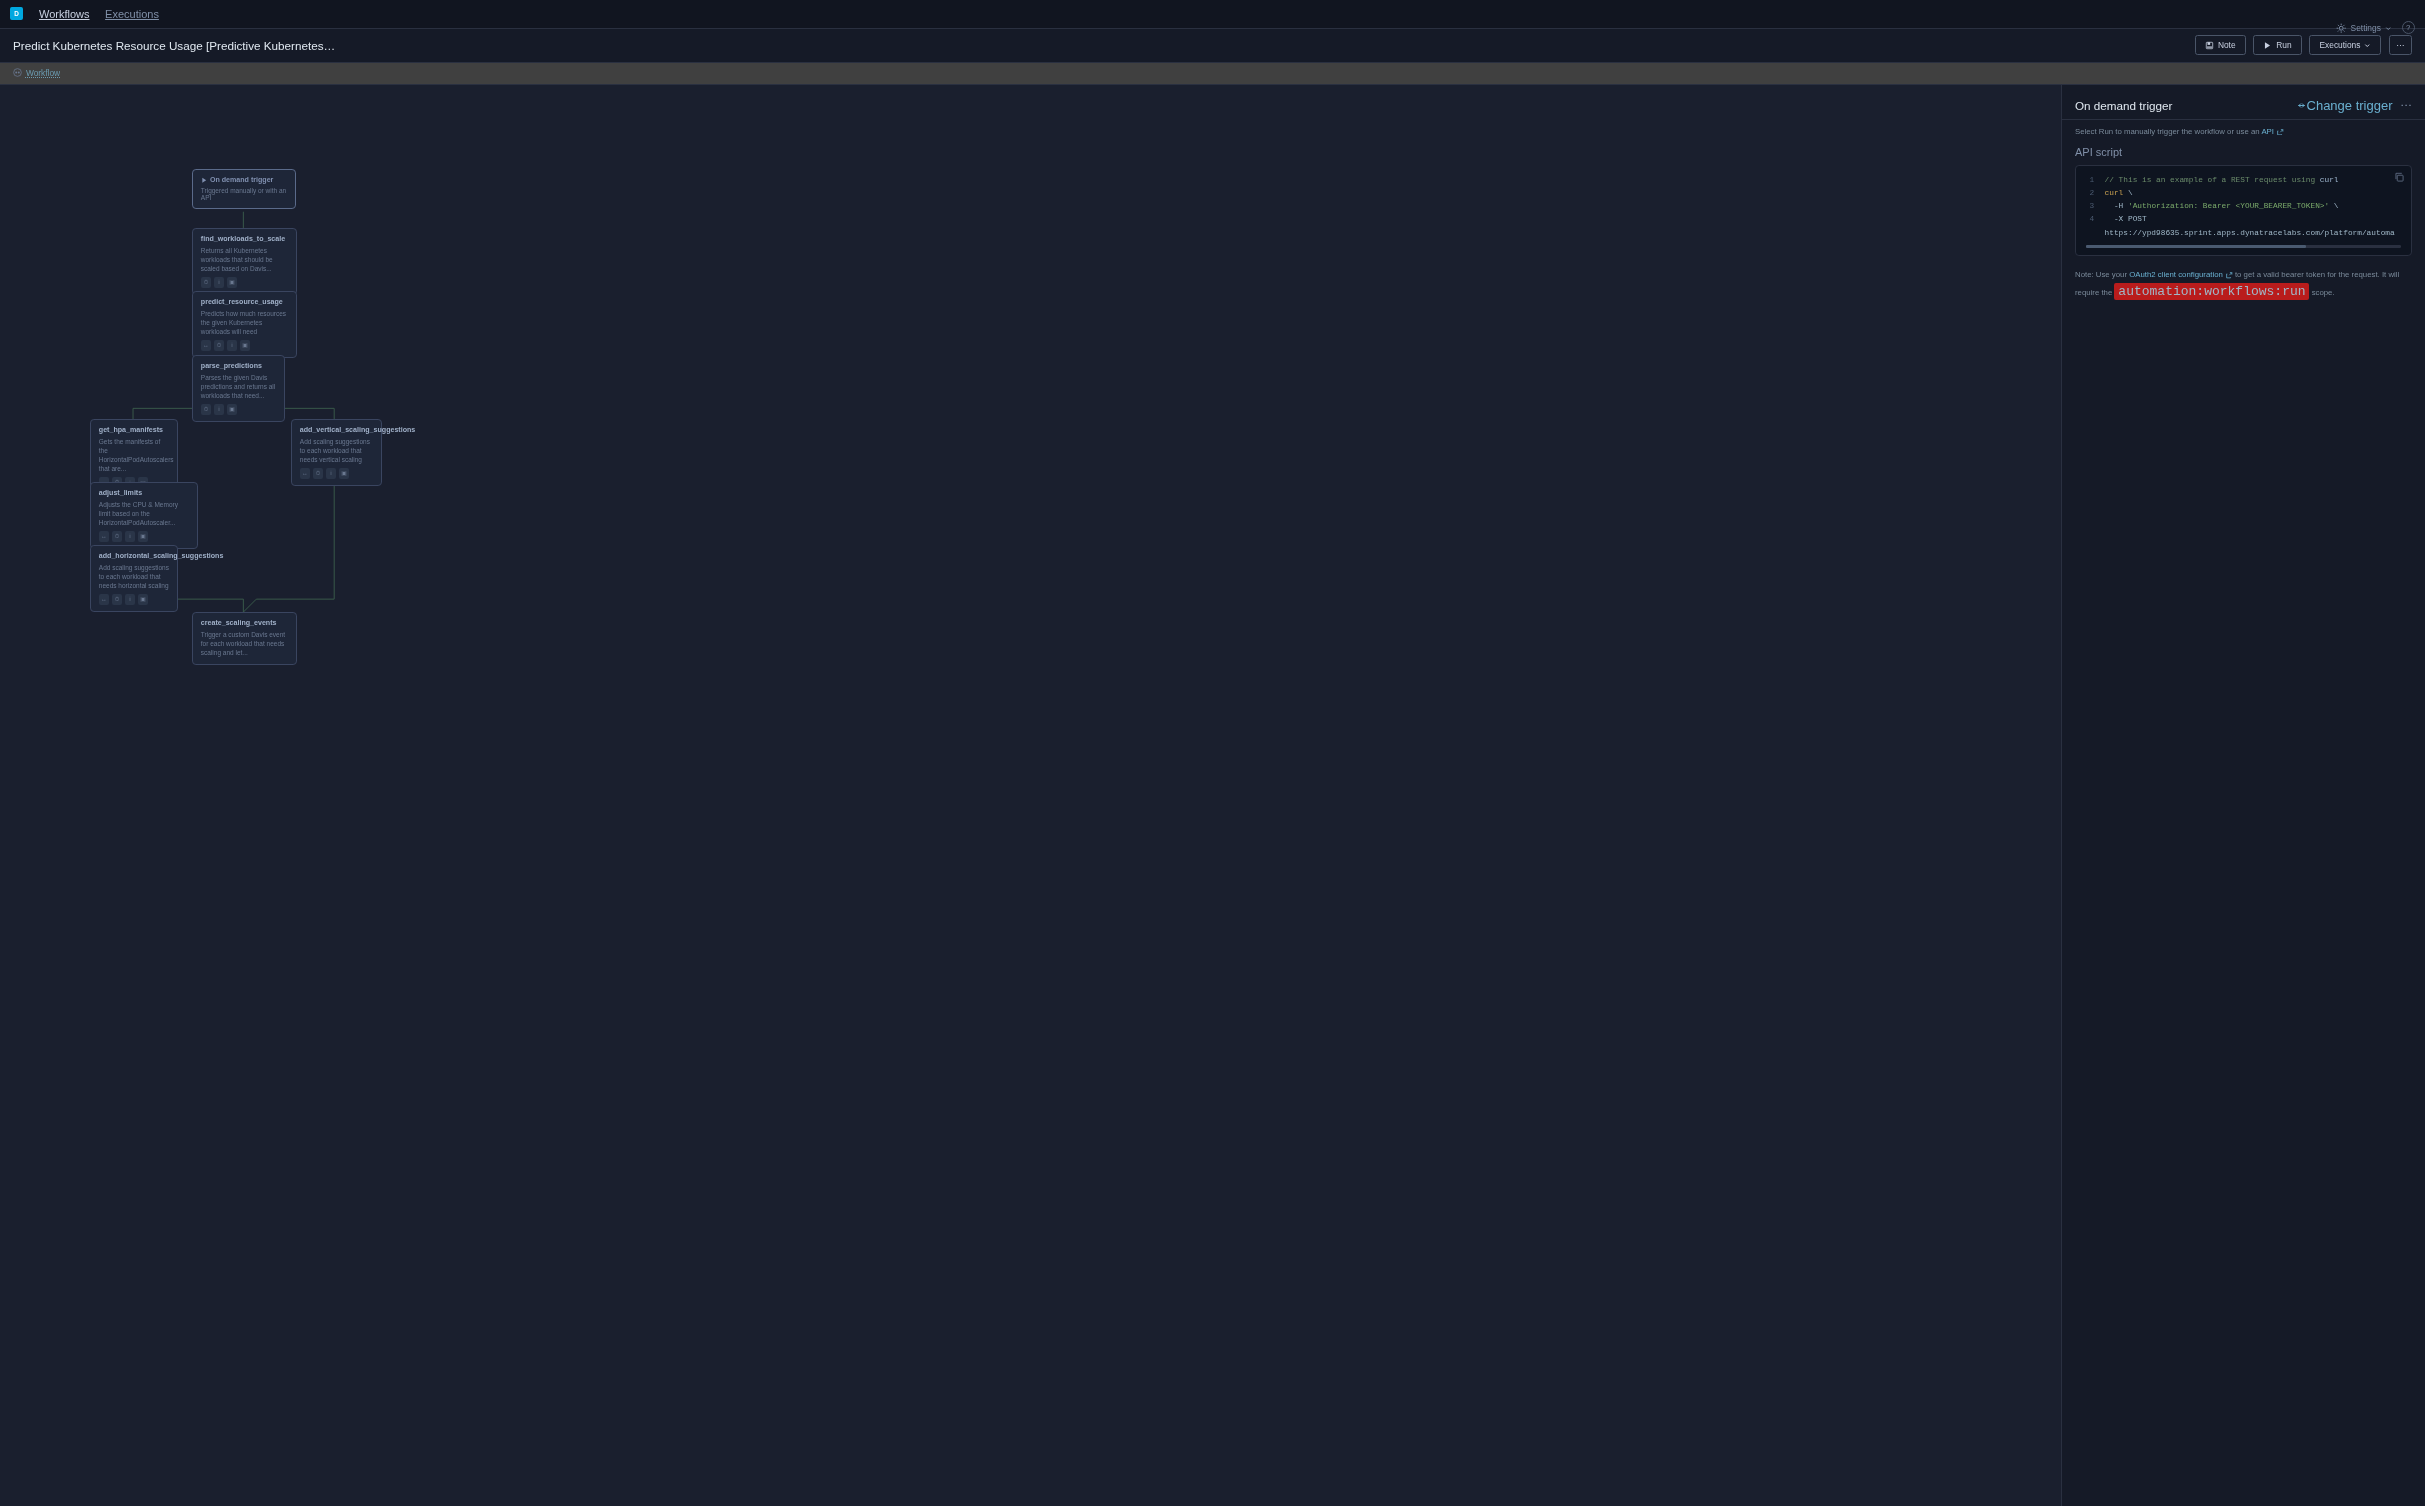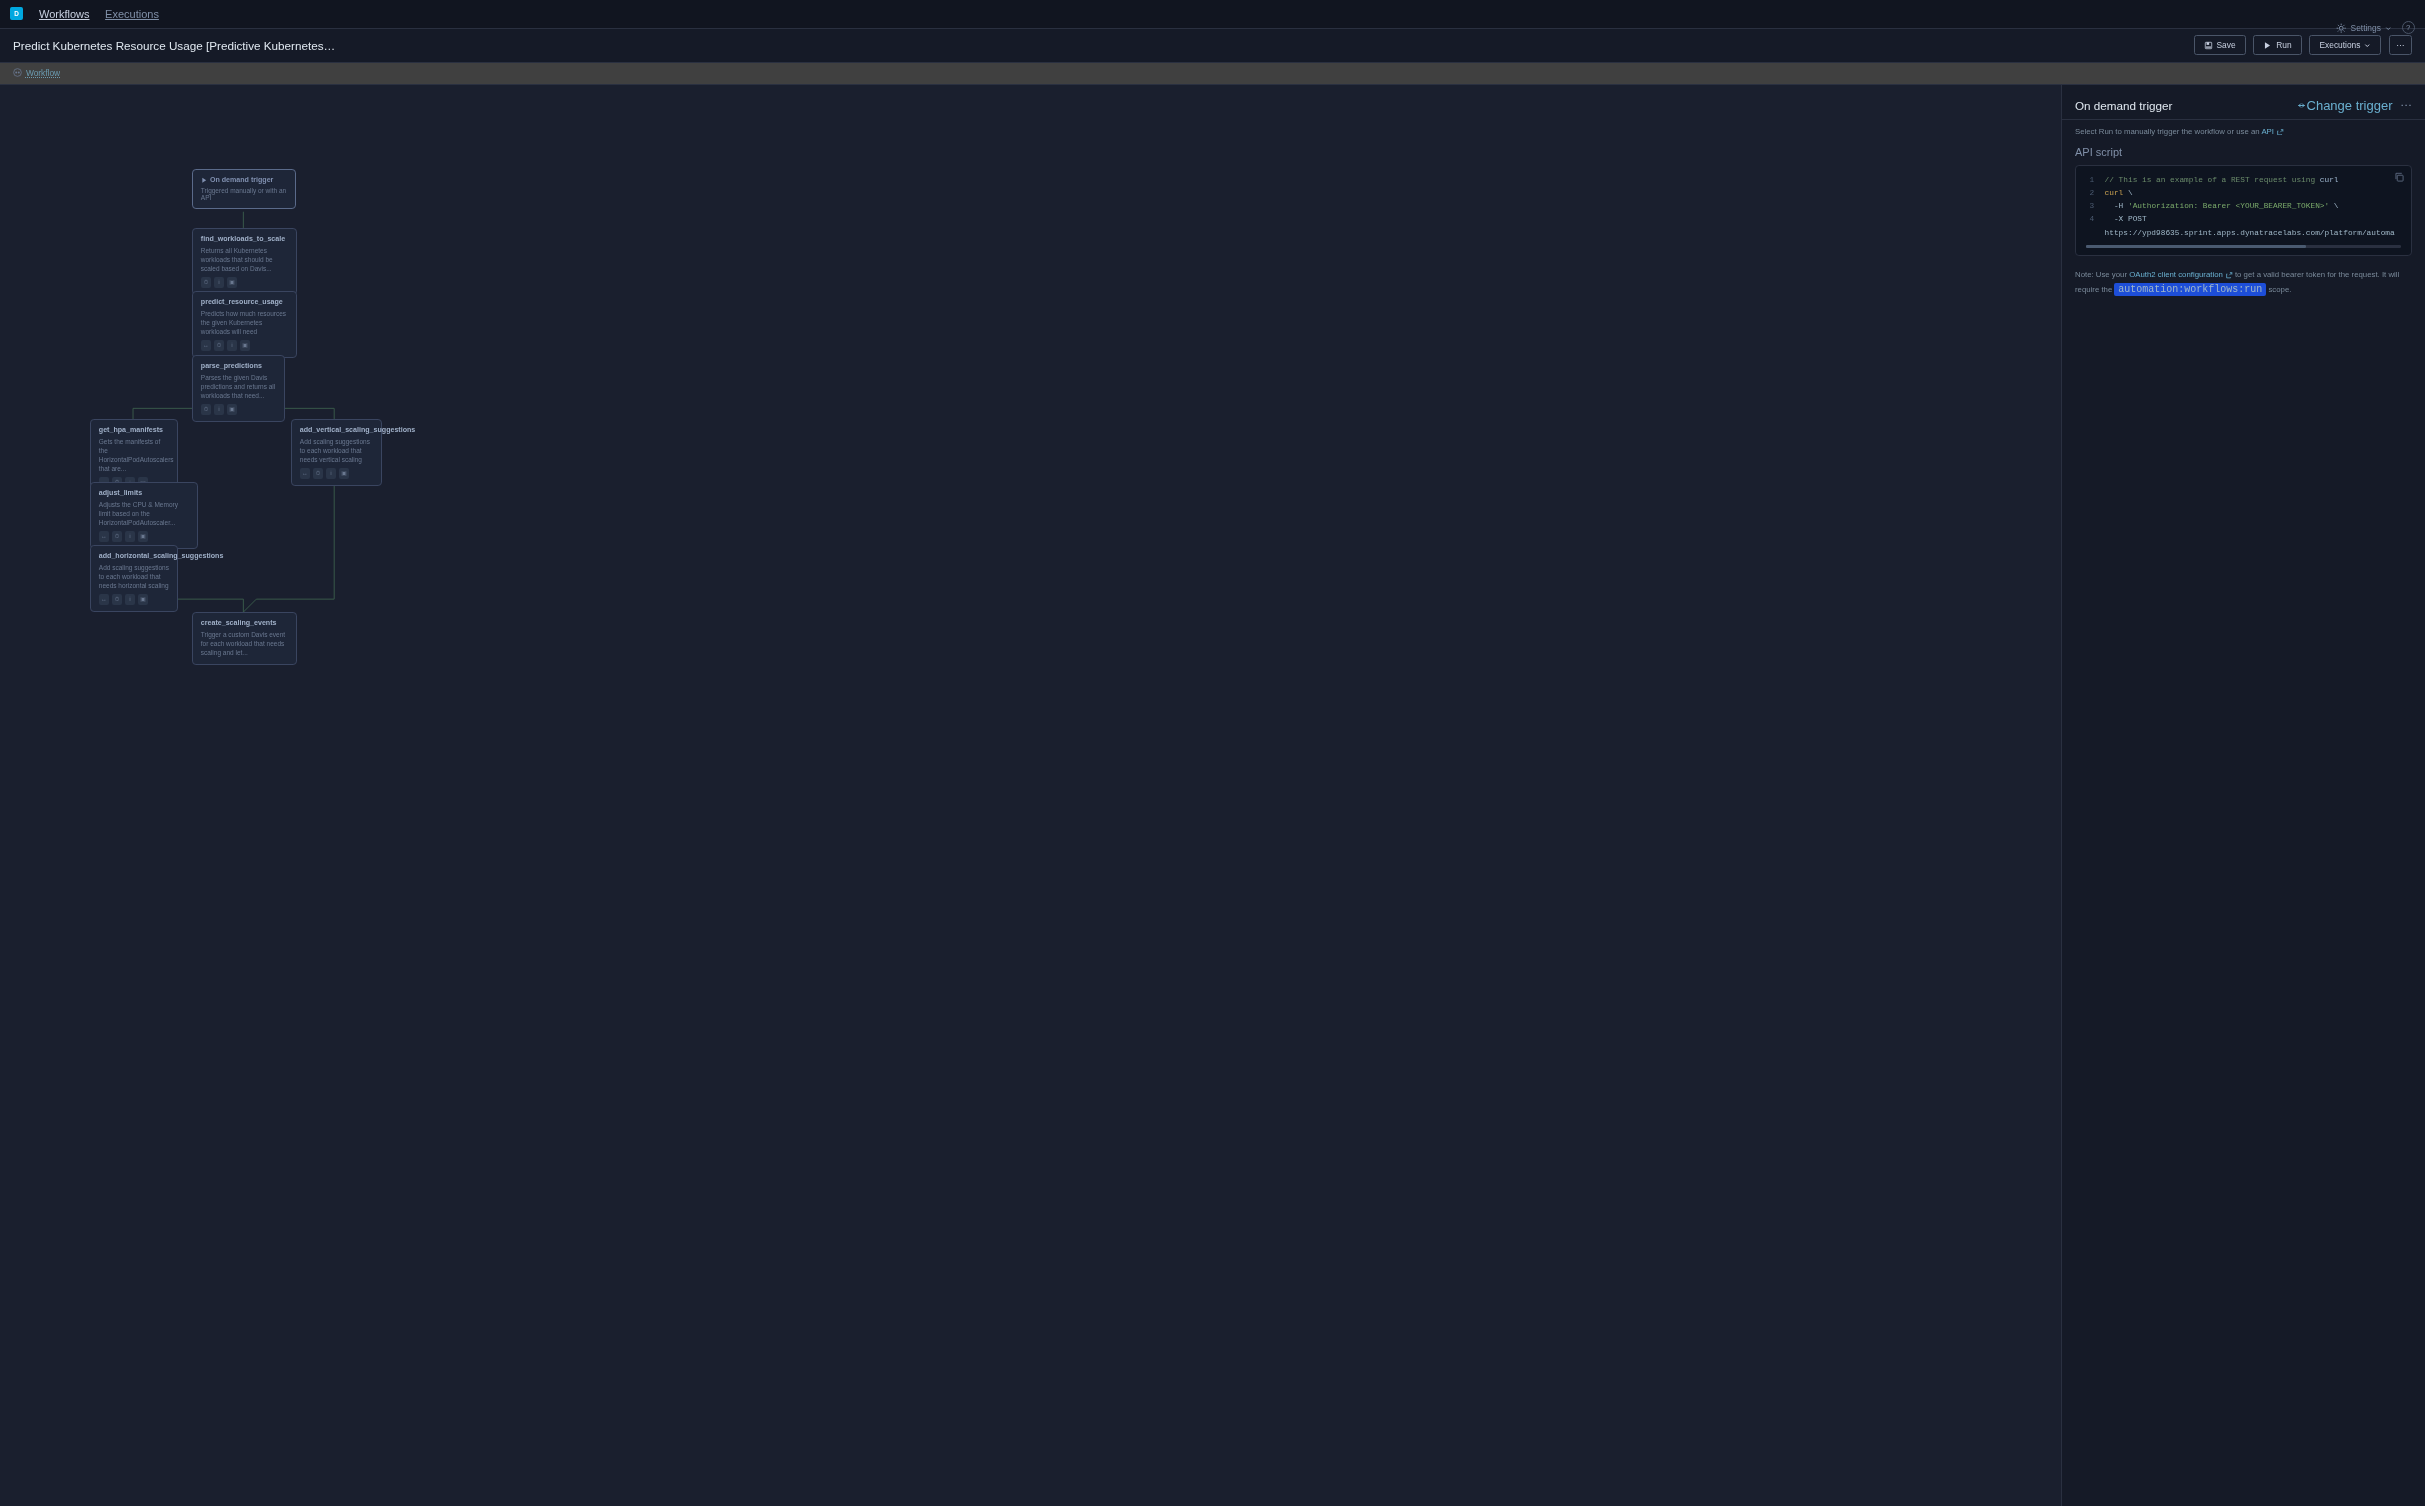--- a/index.html
+++ b/index.html
@@ -328,25 +328,25 @@
       border-radius: 1.3px;
     }
 
     .note-section {
       padding: 0 13px;
       font-size: 7.8px;
       color: #7a8a9a;
       line-height: 1.6;
     }
     .note-section code {
-      background: #1d4ed8;
+      background: #b91c1c;
       padding: 1.3px 3.9px;
       border-radius: 1.9px;
       font-family: 'Courier New', monospace;
-      font-size: 10px;
+      font-size: 13px;
       color: #a0b8c8;
     }
     .note-section a {
       color: #6ab0d0;
       text-decoration: none;
     }
 
     
     .canvas-dots {
       position: absolute;
@@ -385,21 +385,21 @@
 
 <div class="page-header">
   <h1 class="page-title">Predict Kubernetes Resource Usage [Predictive Kubernetes Scal...</h1>
   <div class="header-actions">
     <button class="btn btn-save">
       <svg width="9" height="9" viewBox="0 0 14 14" fill="none">
           <rect x="2" y="2" width="10" height="10" rx="1" stroke="#c8d0e0" stroke-width="1.2"></rect>
           <rect x="4" y="2" width="4" height="4" fill="#c8d0e0"></rect>
           <rect x="3" y="8" width="8" height="3" rx="0.5" fill="#c8d0e0" opacity="0.7"></rect>
         </svg>
-      <span>Save</span>
+      <span>Note</span>
     </button>
     <button class="btn btn-run">
       <svg width="9" height="9" viewBox="0 0 14 14">
           <polygon points="3,2 11,7 3,12" fill="#c8d0e0"></polygon>
         </svg>
       <span>Run</span>
     </button>
     <button class="btn btn-executions">
       <span>Executions</span>
       <svg width="6.5" height="6.5" viewBox="0 0 10 10">

